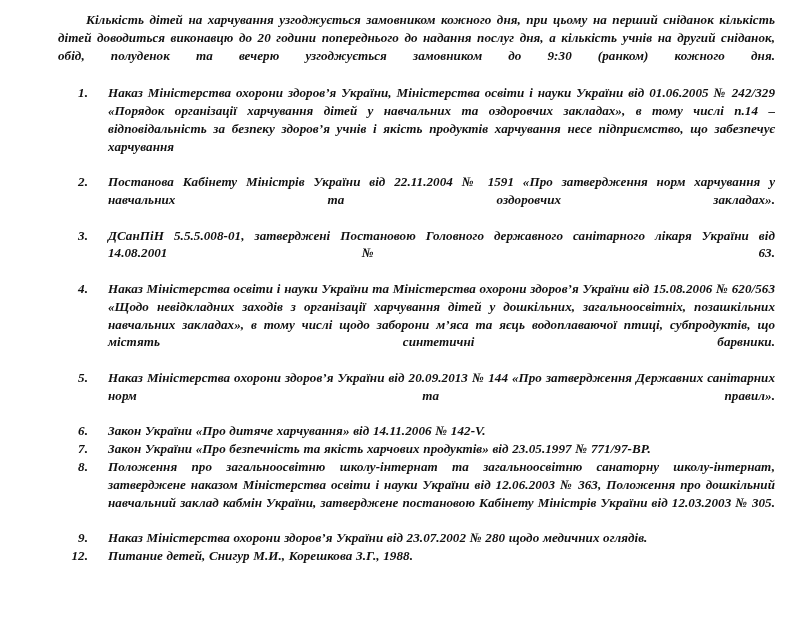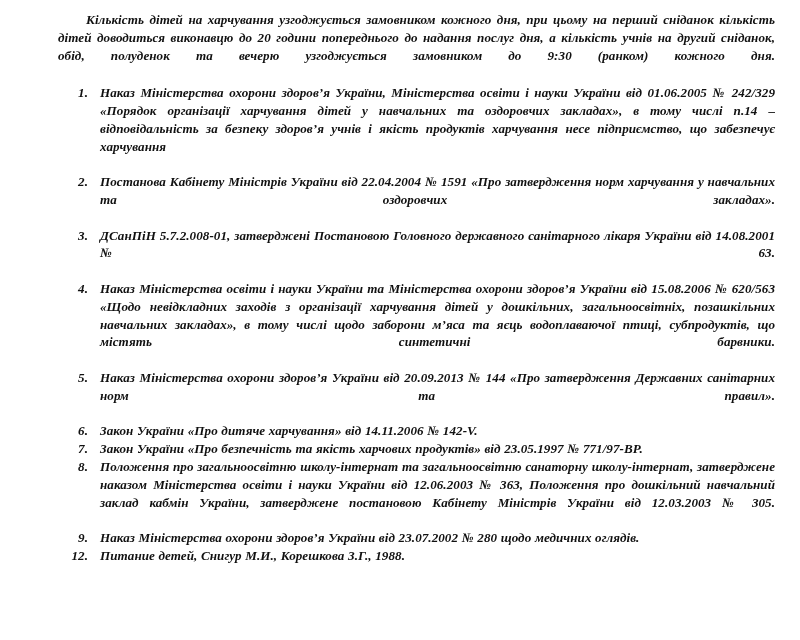--- a/index.html
+++ b/index.html
@@ -76,20 +76,21 @@
     text-align: right;
     font-style: italic;
     font-weight: bold;
     font-size: 13.1px;
     line-height: 17.8px;
   }
 
   ol.legal-list > li > .itxt {
     display: block;
     text-align: justify;
+    margin-left: 8px;
   }
 
   .gap-before-list { height: 2px; }
 
   
   .itxt::after, p.para::after {
     content: "";
     display: inline-block;
     width: 100%;
   }
@@ -108,26 +109,26 @@
 
     <ol class="legal-list">
 
       <li>
         <span class="num">1.</span>
         <span class="itxt">Наказ Міністерства охорони здоров’я України, Міністерства освіти і науки України від 01.06.2005 № 242/329 «Порядок організації харчування дітей у навчальних та оздоровчих закладах», в тому числі п.14 – відповідальність за безпеку  здоров’я учнів і якість продуктів харчування несе підприємство, що забезпечує харчування</span>
       </li>
 
       <li>
         <span class="num">2.</span>
-        <span class="itxt">Постанова Кабінету Міністрів України від 22.04.2004 № 1591 «Про затвердження норм харчування у навчальних та оздоровчих закладах».</span>
+        <span class="itxt">Постанова Кабінету Міністрів України від 22.11.2004 № 1591 «Про затвердження норм харчування у навчальних та оздоровчих закладах».</span>
       </li>
 
       <li>
         <span class="num">3.</span>
-        <span class="itxt">ДСанПіН 5.7.2.008-01, затверджені Постановою Головного державного санітарного лікаря України від 14.08.2001 № 63.</span>
+        <span class="itxt">ДСанПіН 5.5.5.008-01, затверджені Постановою Головного державного санітарного лікаря України від 14.08.2001 № 63.</span>
       </li>
 
       <li>
         <span class="num">4.</span>
         <span class="itxt">Наказ Міністерства освіти і науки України та Міністерства охорони здоров’я України від 15.08.2006 № 620/563 «Щодо невідкладних заходів з організації харчування дітей у дошкільних, загальноосвітніх, позашкільних навчальних закладах», в тому числі щодо заборони м’яса та яєць водоплаваючої птиці, субпродуктів, що містять синтетичні барвники.</span>
       </li>
 
       <li>
         <span class="num">5.</span>
         <span class="itxt">Наказ Міністерства охорони здоров’я України від 20.09.2013 № 144 «Про затвердження Державних санітарних норм та правил».</span>

